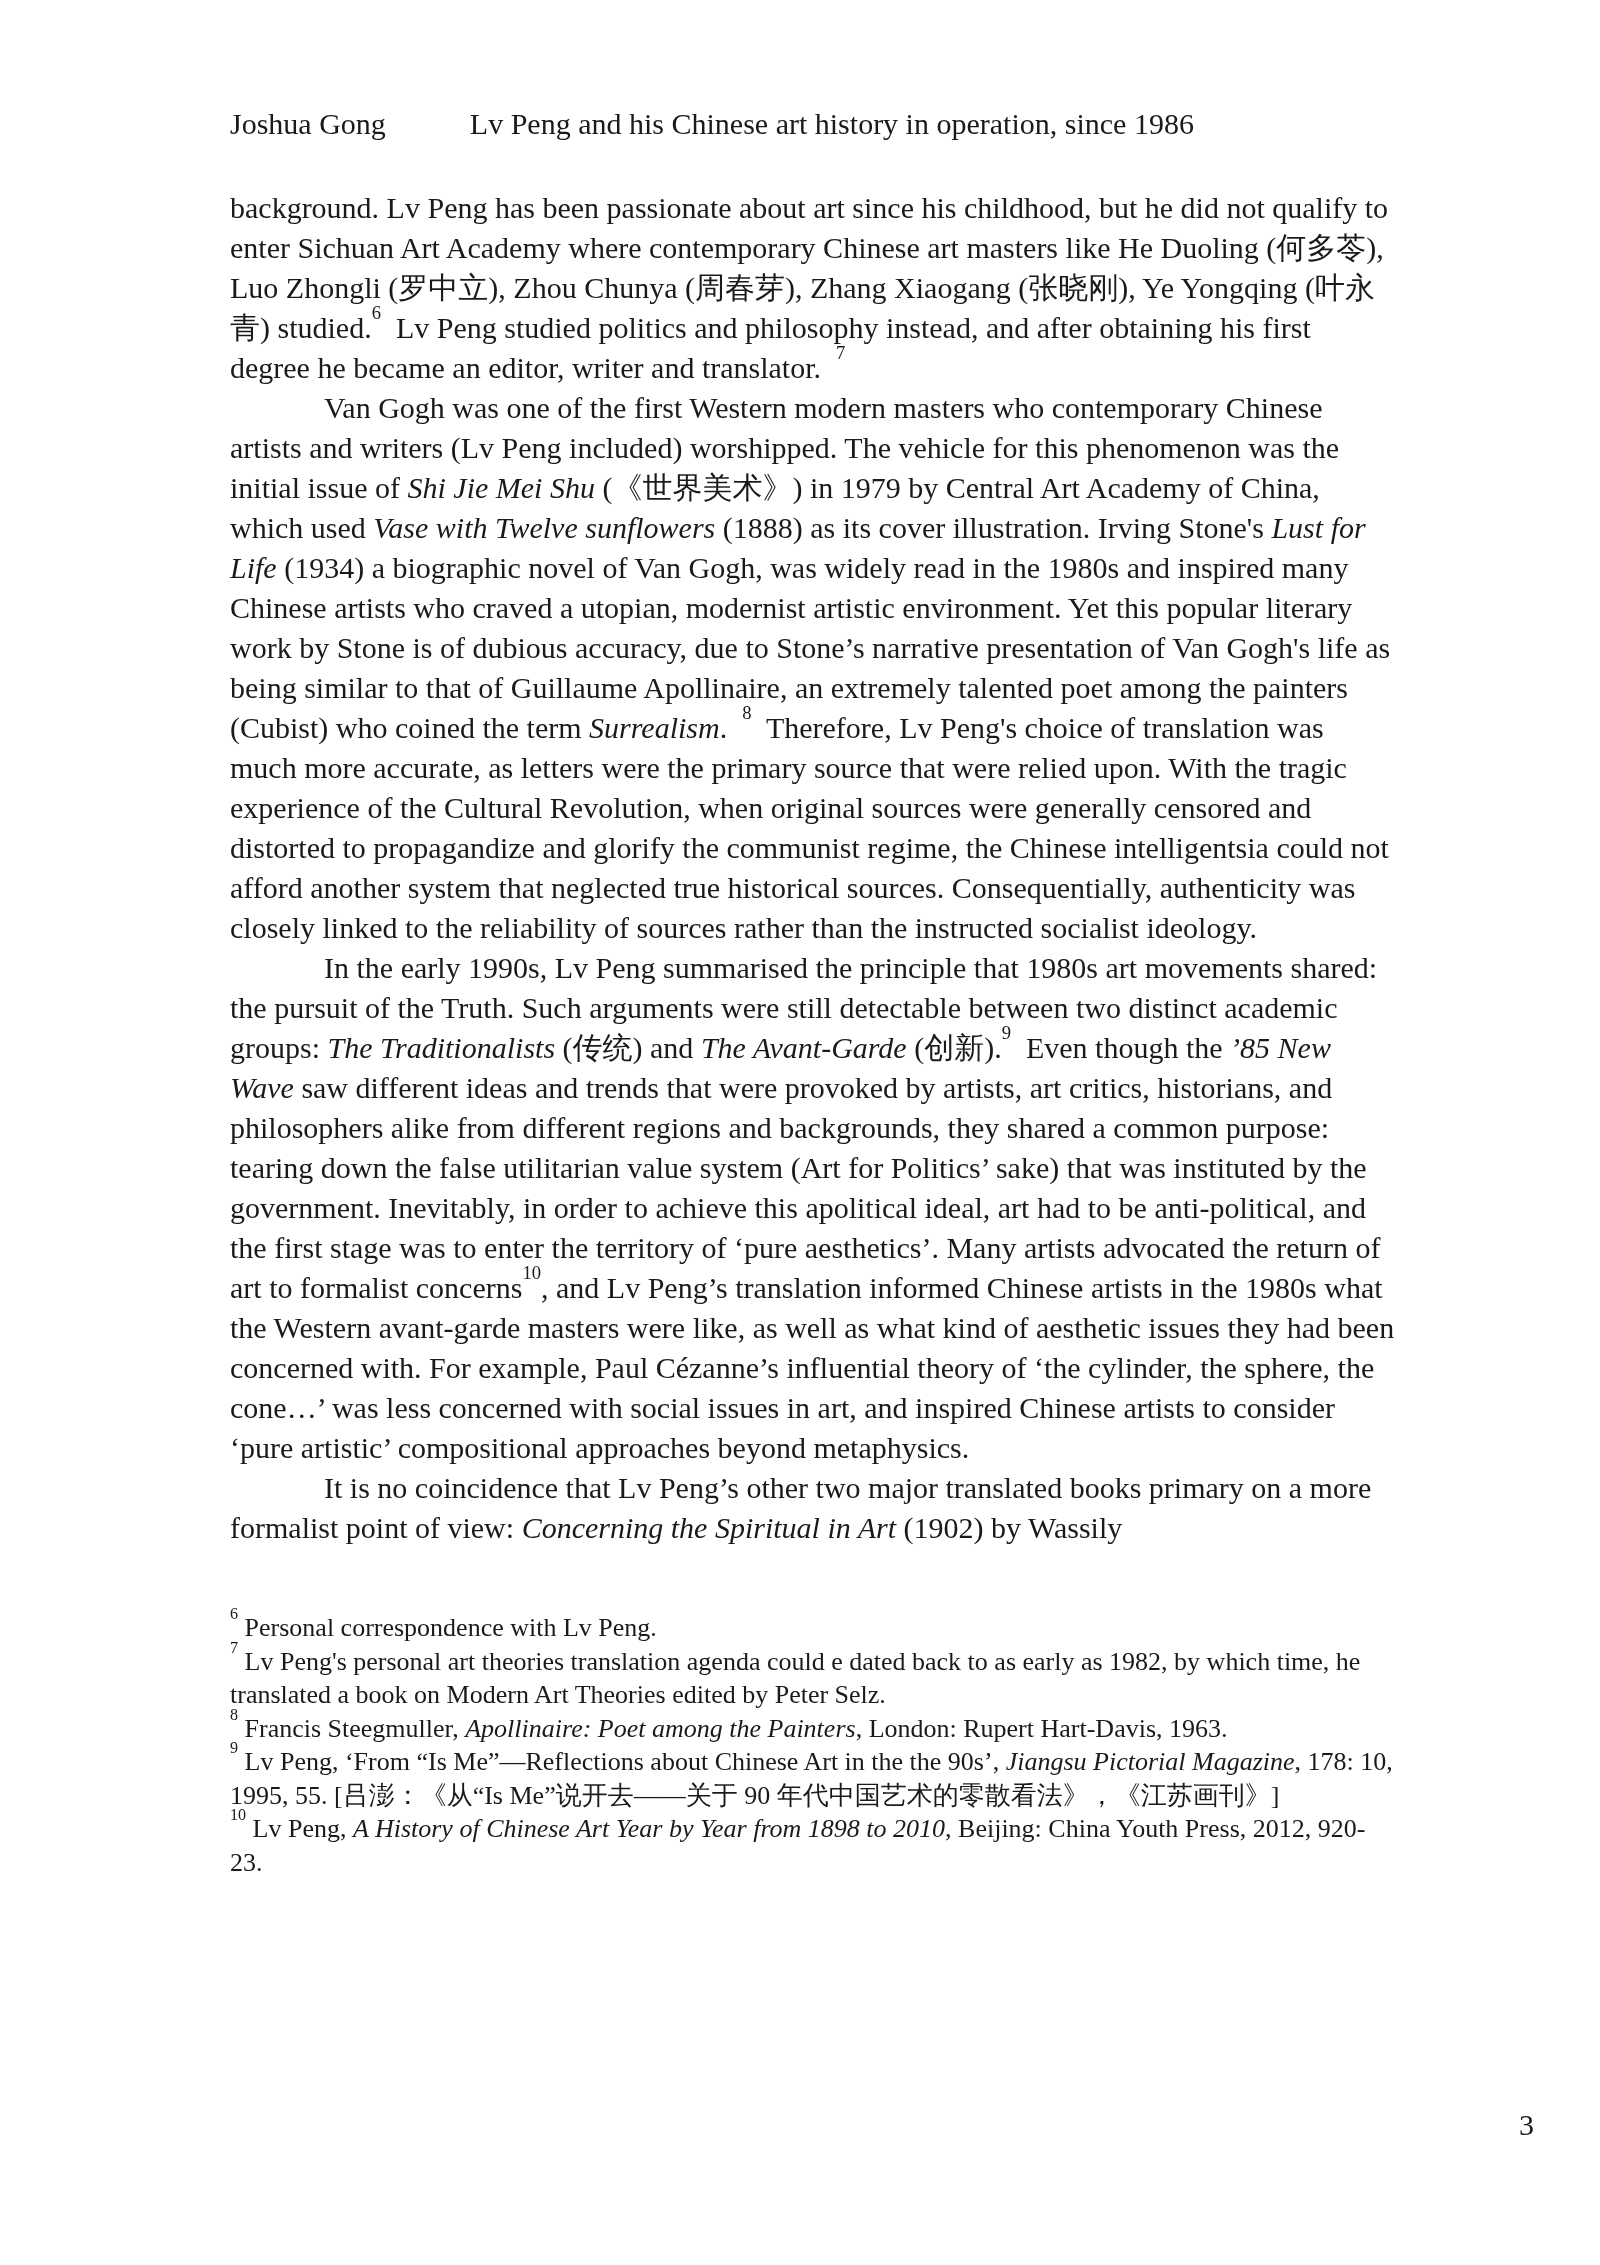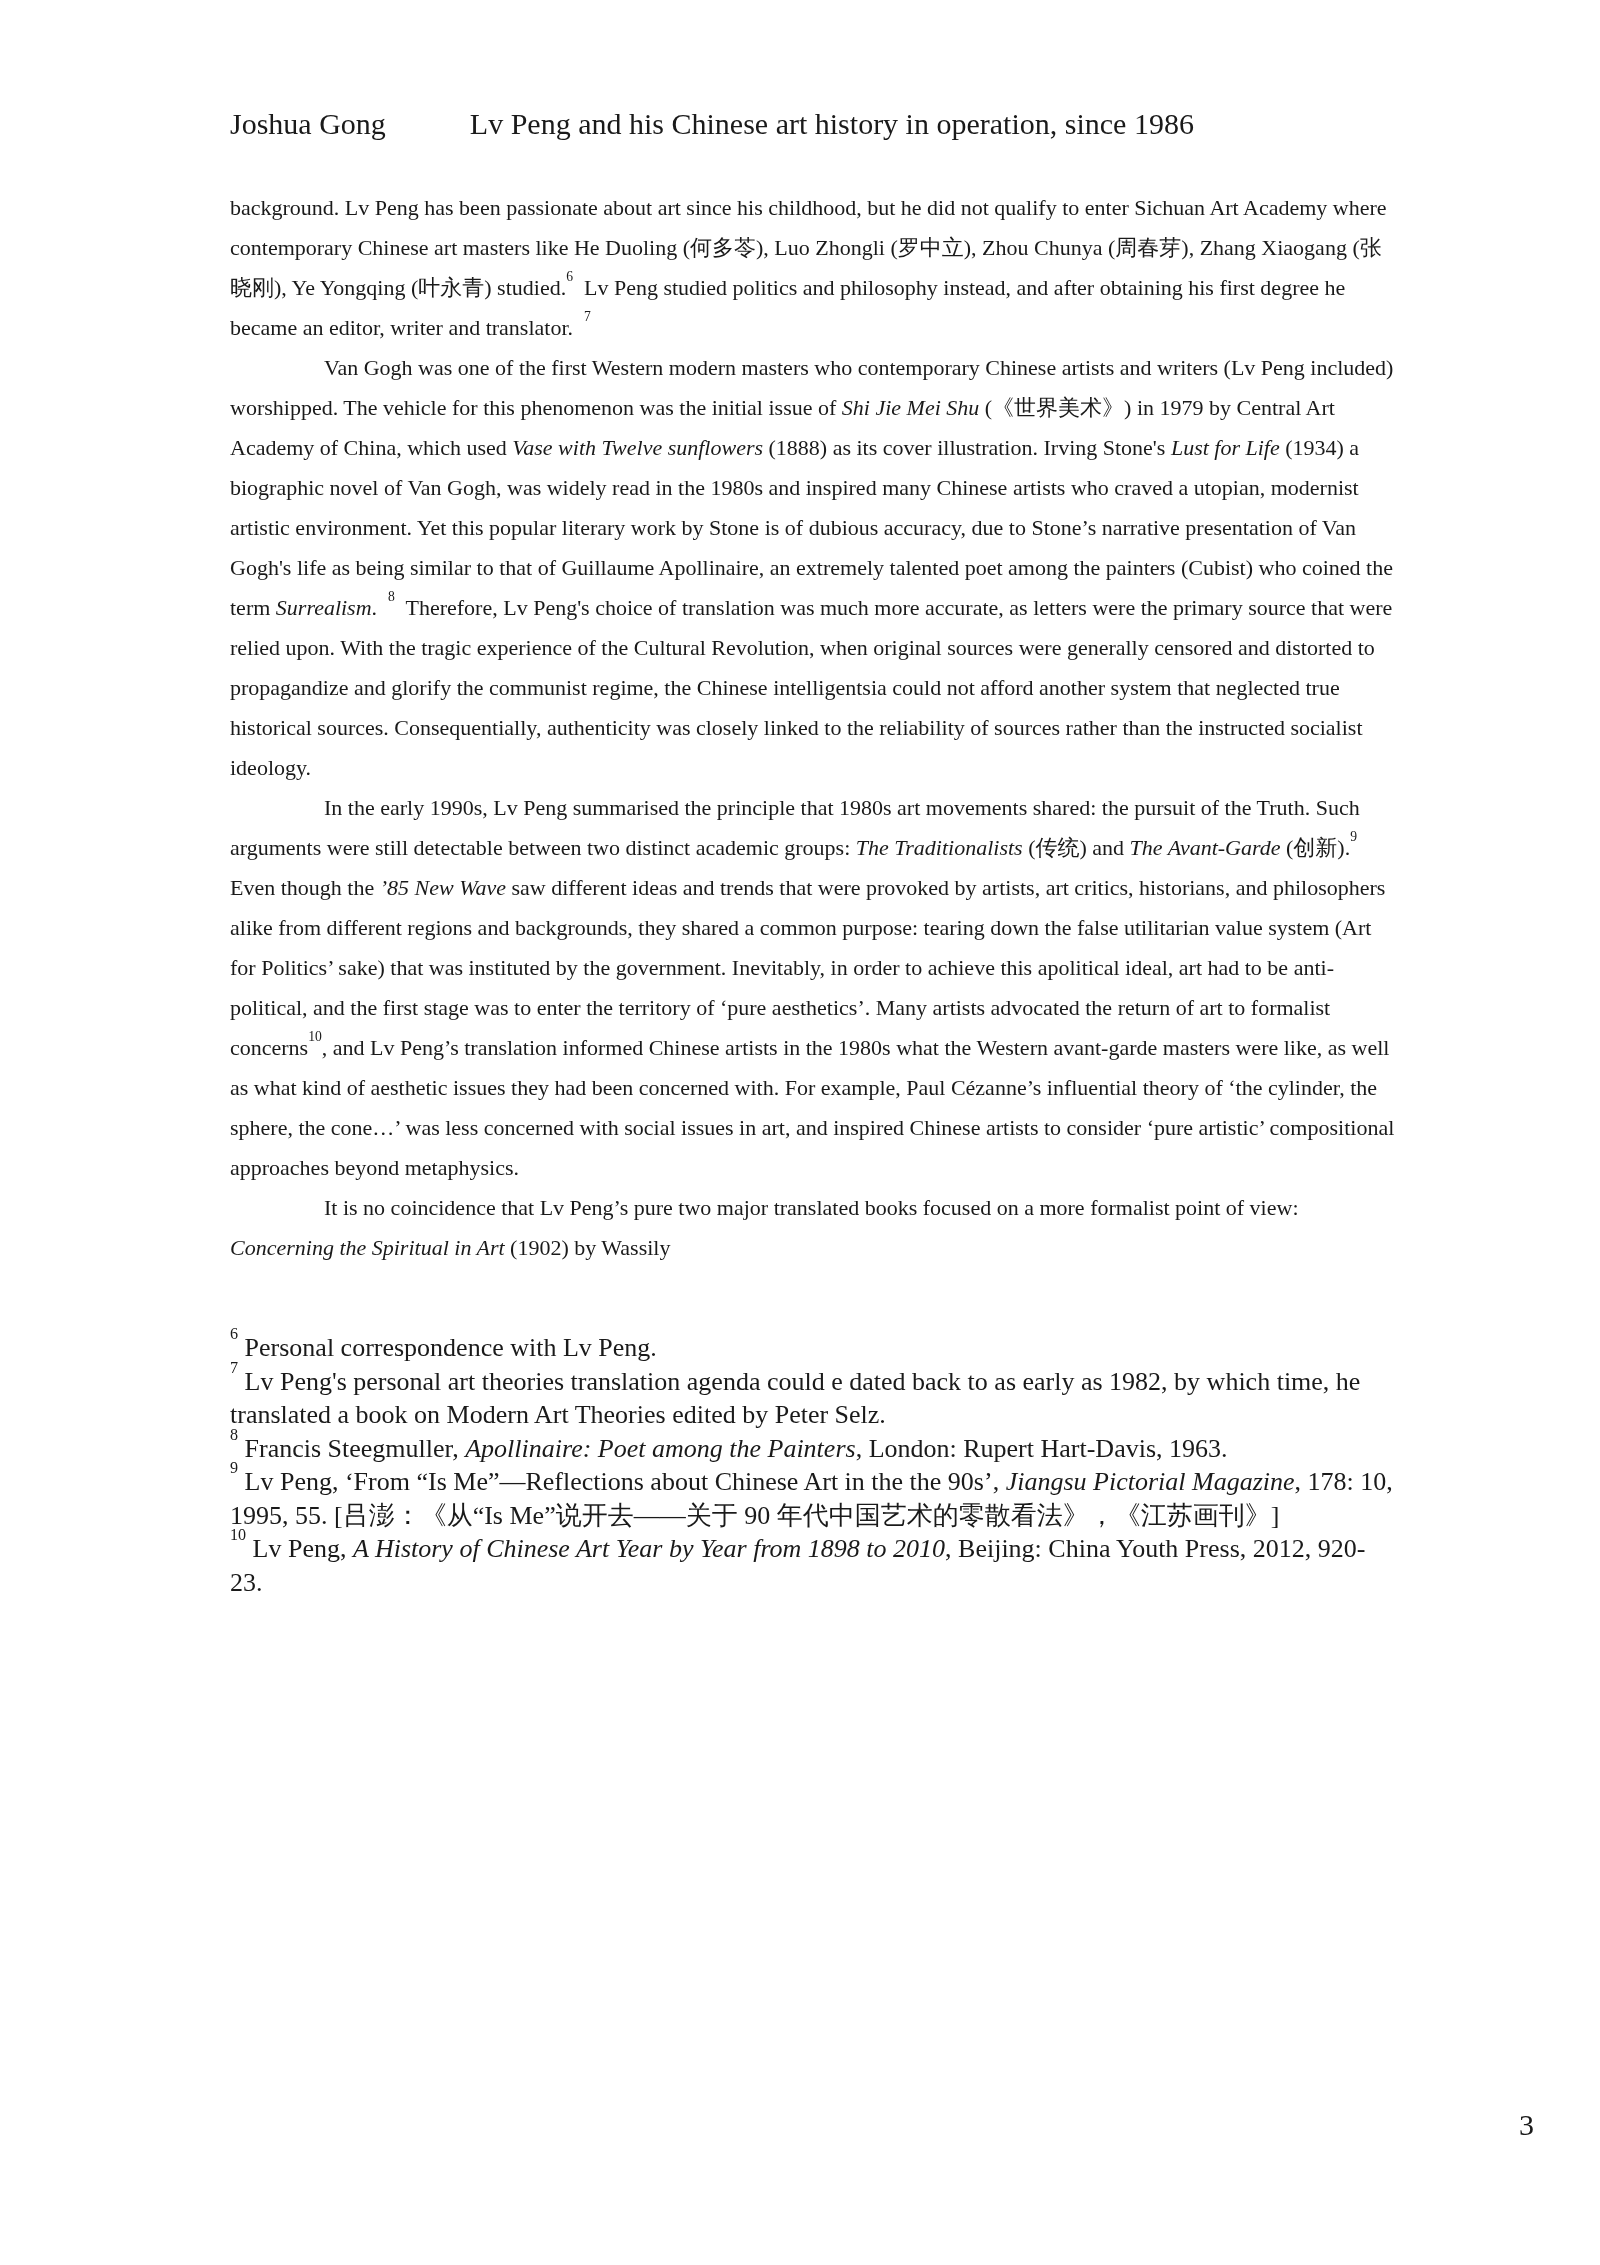--- a/index.html
+++ b/index.html
@@ -20,21 +20,21 @@
     width: 1165px;
   }
   .doc-header {
     font-size: 30px;
     line-height: 40px;
     white-space: nowrap;
   }
   .doc-header .title { margin-left: 84px; }
   .body-text {
     margin-top: 44px;
-    font-size: 22px;
+    font-size: 30px;
     line-height: 40px;
     text-align: left;
   }
   .body-text p { margin: 0; }
   .body-text p.indent { text-indent: 94px; }
   sup.ref {
     font-size: 0.62em;
     line-height: 0;
     position: relative;
     top: -0.45em;
@@ -58,21 +58,21 @@
 
 <div class="page">
   <div class="content">
     <div class="doc-header">
       <span class="author">Joshua Gong</span><span class="title">Lv Peng and his Chinese art history in operation, since 1986</span>
     </div>
     <div class="body-text">
         <p class=""><span>background. Lv Peng has been passionate about art since his childhood, but he did not qualify to enter Sichuan Art Academy where contemporary Chinese art masters like He Duoling (何多苓), Luo Zhongli (罗中立), Zhou Chunya (周春芽), Zhang Xiaogang (张晓刚), Ye Yongqing (叶永青) studied.</span><sup class="ref">6</sup><span>&nbsp; Lv Peng studied politics and philosophy instead, and after obtaining his first degree he became an editor, writer and translator. &nbsp;</span><sup class="ref">7</sup></p>
         <p class="indent"><span>Van Gogh was one of the first Western modern masters who contemporary Chinese artists and writers (Lv Peng included) worshipped. The vehicle for this phenomenon was the initial issue of </span><i>Shi Jie Mei Shu</i><span> (《世界美术》) in 1979 by Central Art Academy of China, which used </span><i>Vase with Twelve sunflowers</i><span> (1888) as its cover illustration. Irving Stone's </span><i>Lust for Life</i><span> (1934) a biographic novel of Van Gogh, was widely read in the 1980s and inspired many Chinese artists who craved a utopian, modernist artistic environment. Yet this popular literary work by Stone is of dubious accuracy, due to Stone’s narrative presentation of Van Gogh's life as being similar to that of Guillaume Apollinaire, an extremely talented poet among the painters (Cubist) who coined the term </span><i>Surrealism</i><span>. &nbsp;</span><sup class="ref">8</sup><span>&nbsp; Therefore, Lv Peng's choice of translation was much more accurate, as letters were the primary source that were relied upon. With the tragic experience of the Cultural Revolution, when original sources were generally censored and distorted to propagandize and glorify the communist regime, the Chinese intelligentsia could not afford another system that neglected true historical sources. Consequentially, authenticity was closely linked to the reliability of sources rather than the instructed socialist ideology.</span></p>
         <p class="indent"><span>In the early 1990s, Lv Peng summarised the principle that 1980s art movements shared: the pursuit of the Truth. Such arguments were still detectable between two distinct academic groups: </span><i>The Traditionalists</i><span> (传统) and </span><i>The Avant-Garde</i><span> (创新).</span><sup class="ref">9</sup><span>&nbsp; Even though the </span><i>’85 New Wave</i><span> saw different ideas and trends that were provoked by artists, art critics, historians, and philosophers alike from different regions and backgrounds, they shared a common purpose: tearing down the false utilitarian value system (Art for Politics’ sake) that was instituted by the government. Inevitably, in order to achieve this apolitical ideal, art had to be anti-political, and the first stage was to enter the territory of ‘pure aesthetics’. Many artists advocated the return of art to formalist concerns</span><sup class="ref">10</sup><span>, and Lv Peng’s translation informed Chinese artists in the 1980s what the Western avant-garde masters were like, as well as what kind of aesthetic issues they had been concerned with. For example, Paul Cézanne’s influential theory of ‘the cylinder, the sphere, the cone…’ was less concerned with social issues in art, and inspired Chinese artists to consider ‘pure artistic’ compositional approaches beyond metaphysics.</span></p>
-        <p class="indent"><span>It is no coincidence that Lv Peng’s pure two major translated books focused on a more formalist point of view: </span><i>Concerning the Spiritual in Art</i><span> (1902) by Wassily</span></p>
+        <p class="indent"><span>It is no coincidence that Lv Peng’s other two major translated books primary on a more formalist point of view: </span><i>Concerning the Spiritual in Art</i><span> (1902) by Wassily</span></p>
       </div>
     <div class="footnotes">
         <p><sup class="ref">6</sup><span> Personal correspondence with Lv Peng.</span></p>
         <p><sup class="ref">7</sup><span> Lv Peng's personal art theories translation agenda could e dated back to as early as 1982, by which time, he translated a book on Modern Art Theories edited by Peter Selz.</span></p>
         <p><sup class="ref">8</sup><span> Francis Steegmuller, </span><i>Apollinaire: Poet among the Painters</i><span>, London: Rupert Hart-Davis, 1963.</span></p>
         <p><sup class="ref">9</sup><span> Lv Peng, ‘From “Is Me”—Reflections about Chinese Art in the the 90s’, </span><i>Jiangsu Pictorial Magazine</i><span>, 178: 10, 1995, 55. [吕澎：《从“Is Me”说开去——关于 90 年代中国艺术的零散看法》，《江苏画刊》]</span></p>
         <p><sup class="ref">10</sup><span> Lv Peng, </span><i>A History of Chinese Art Year by Year from 1898 to 2010</i><span>, Beijing: China Youth Press, 2012, 920-23.</span></p>
       </div>
   </div>
   <div class="page-number">3</div>

